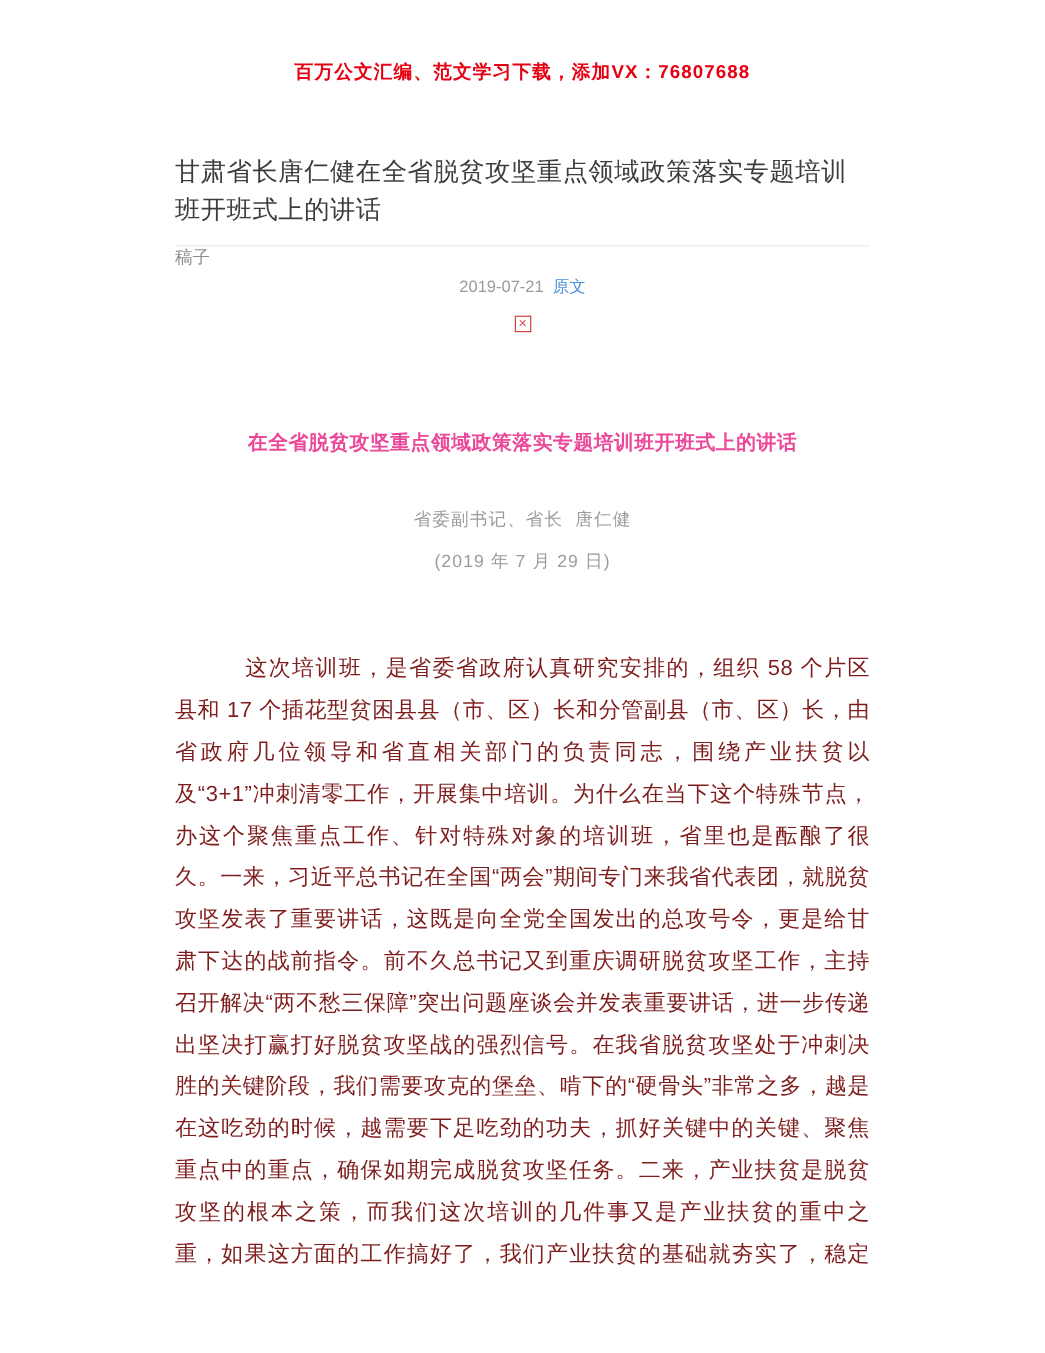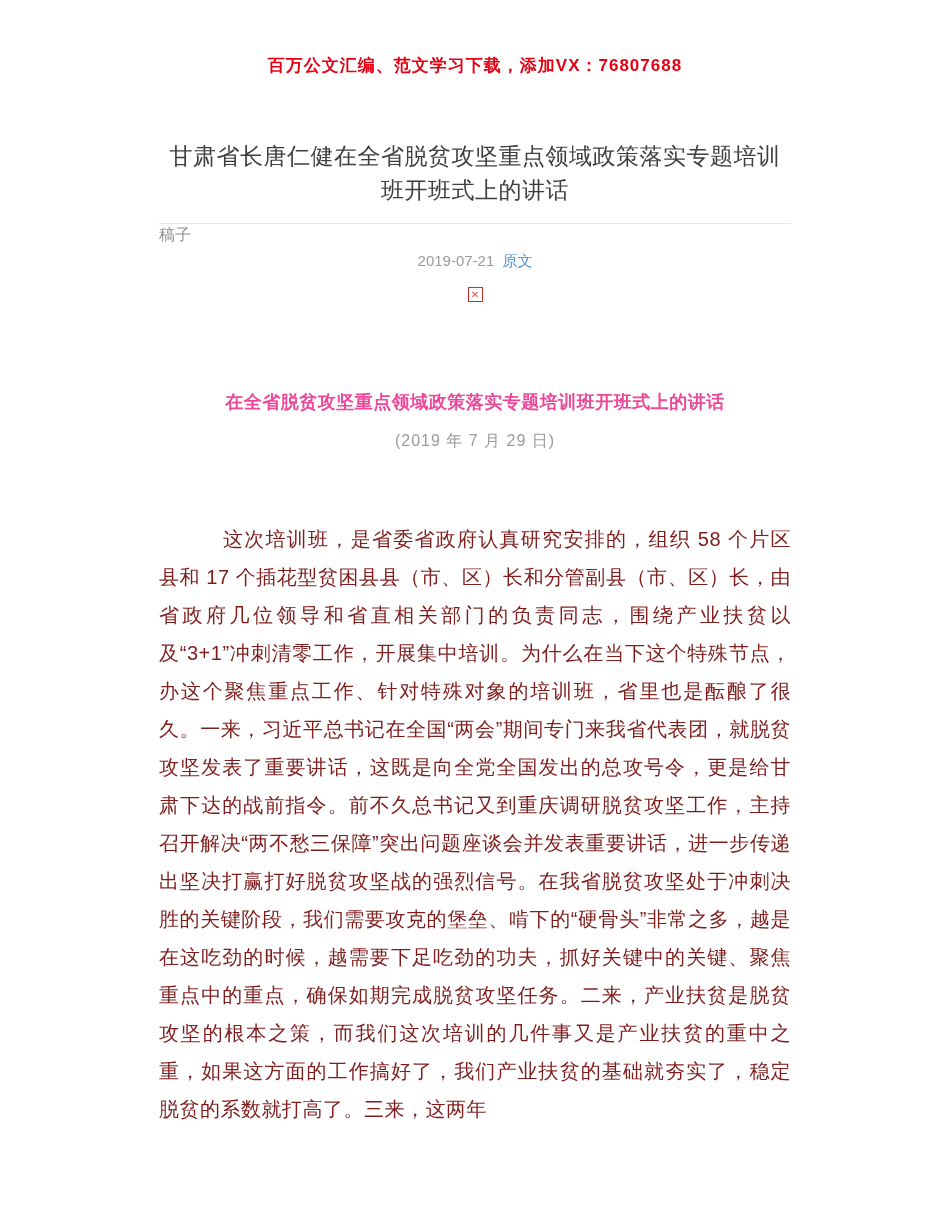--- a/index.html
+++ b/index.html
@@ -27,21 +27,20 @@
     width: 632px;
     margin: 0 auto;
   }
   .page-title {
     margin: 62px 0 0 0;
     font-size: 23px;
     font-weight: 400;
     line-height: 34px;
     color: #3d3d3d;
     letter-spacing: 0.5px;
-    text-align: center;
   }
   .divider {
     margin-top: 16px;
     border-bottom: 1px solid #e8e8e8;
     height: 0;
   }
   .meta {
   }
   .author-name {
     font-size: 16px;
@@ -129,19 +128,20 @@
         <a class="original-link">原文</a>
       </div>
     </div>
 
     <div class="image-wrap">
       <span class="broken-box">✕</span>
     </div>
 
     <h2 class="speech-title">在全省脱贫攻坚重点领域政策落实专题培训班开班式上的讲话</h2>
 
+    <div class="speaker-byline">省委副书记、省长  唐仁健</div>
 
     <div class="speech-date">(2019 年 7 月 29 日)</div>
 
     <p class="body-para">这次培训班，是省委省政府认真研究安排的，组织 58 个片区县和 17 个插花型贫困县县（市、区）长和分管副县（市、区）长，由省政府几位领导和省直相关部门的负责同志，围绕产业扶贫以及“3+1”冲刺清零工作，开展集中培训。为什么在当下这个特殊节点，办这个聚焦重点工作、针对特殊对象的培训班，省里也是酝酿了很久。一来，习近平总书记在全国“两会”期间专门来我省代表团，就脱贫攻坚发表了重要讲话，这既是向全党全国发出的总攻号令，更是给甘肃下达的战前指令。前不久总书记又到重庆调研脱贫攻坚工作，主持召开解决“两不愁三保障”突出问题座谈会并发表重要讲话，进一步传递出坚决打赢打好脱贫攻坚战的强烈信号。在我省脱贫攻坚处于冲刺决胜的关键阶段，我们需要攻克的堡垒、啃下的“硬骨头”非常之多，越是在这吃劲的时候，越需要下足吃劲的功夫，抓好关键中的关键、聚焦重点中的重点，确保如期完成脱贫攻坚任务。二来，产业扶贫是脱贫攻坚的根本之策，而我们这次培训的几件事又是产业扶贫的重中之重，如果这方面的工作搞好了，我们产业扶贫的基础就夯实了，稳定脱贫的系数就打高了。三来，这两年</p>
 
   </div>
 </div>
 
 </body></html>

